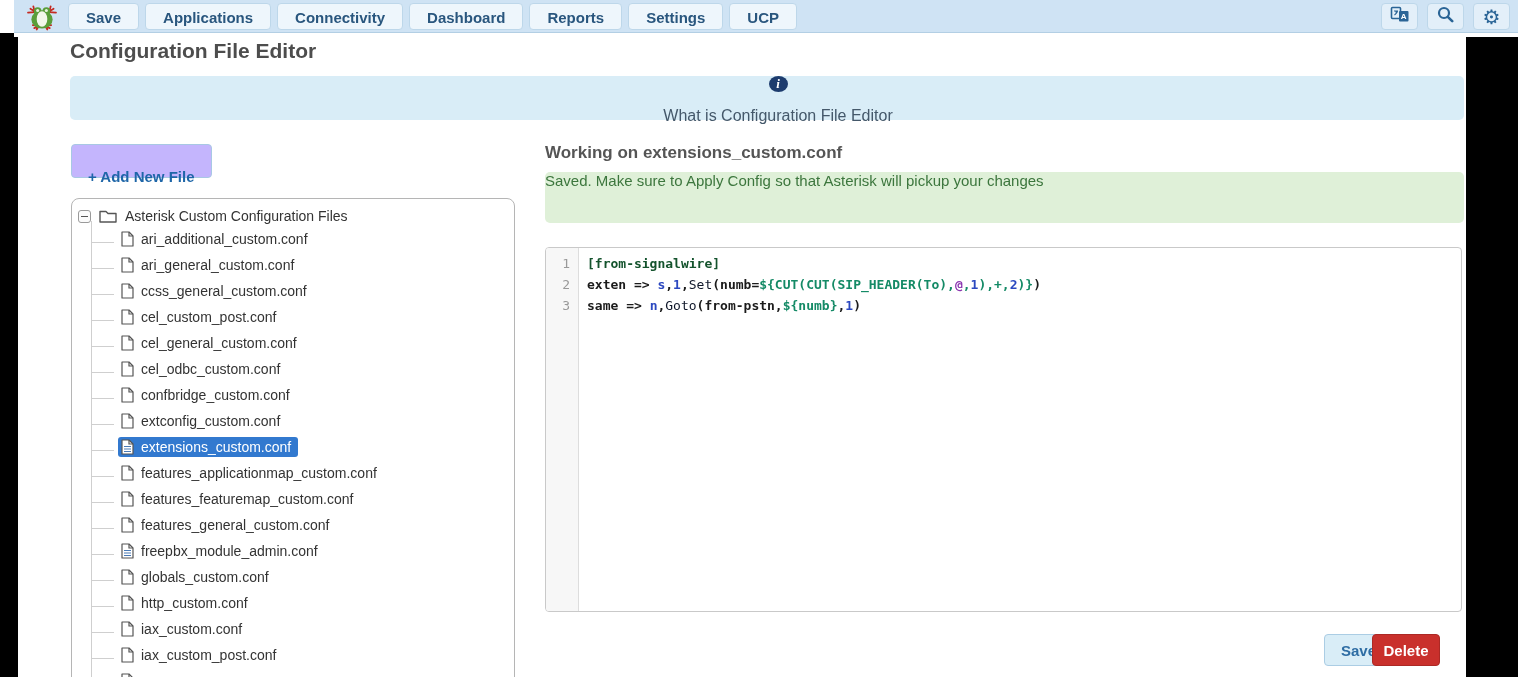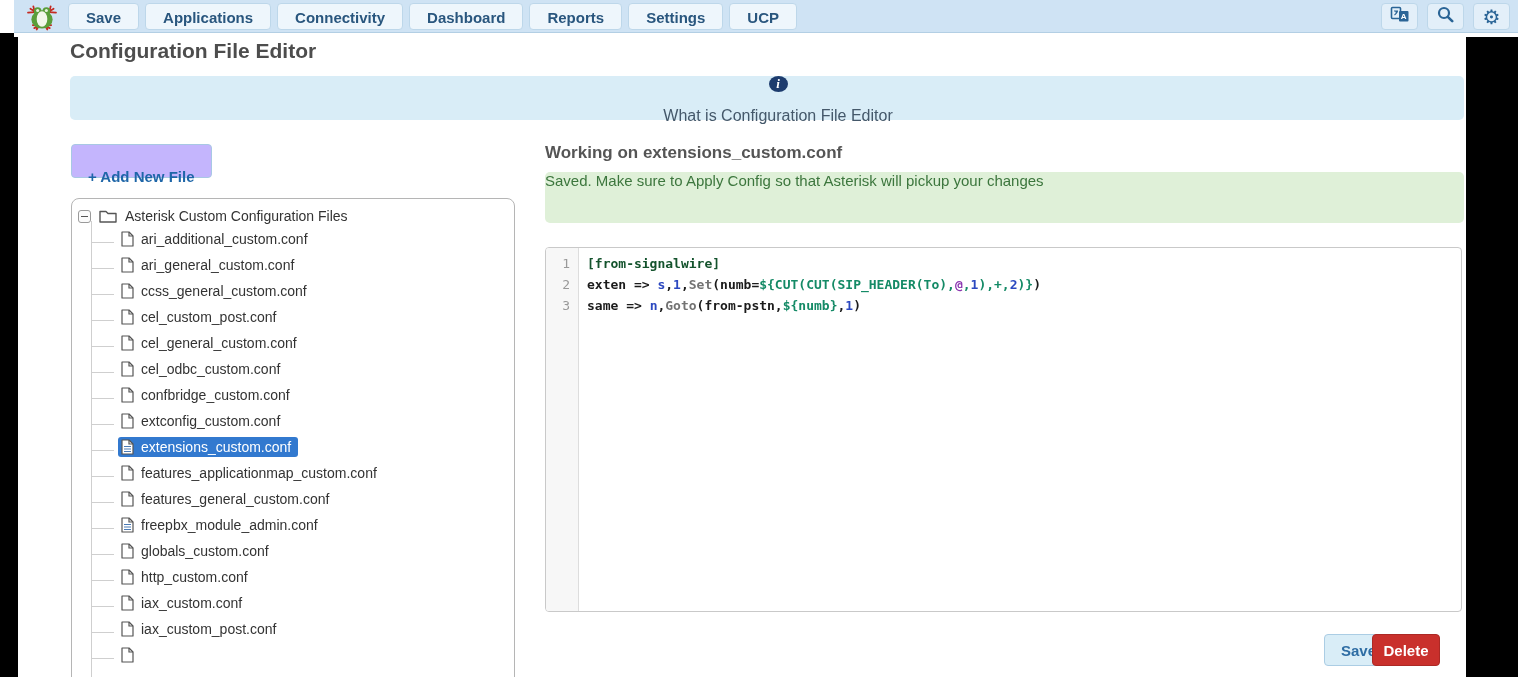--- a/index.html
+++ b/index.html
@@ -68,21 +68,21 @@
             background:#fff; border:1px solid #c9c9c9; border-radius:4px; overflow:hidden; }
   .ed-gutter { position:absolute; left:0; top:0; width:33px; height:100%;
                background:#f7f7f7; border-right:1px solid #ddd; padding-top:8px; }
   .lnum { height:21px; line-height:21px; text-align:right; padding-right:8px;
           font:13px "DejaVu Sans Mono", monospace; color:#999; }
   .ed-code { position:absolute; left:41px; top:8px; right:4px; cursor:text; }
   .cline { height:21px; line-height:21px; white-space:pre;
            font:600 13px "DejaVu Sans Mono", monospace; }
   .sg-plain    { color:#1b1b1b; }
   .sg-operator { color:#1b1b1b; font-weight:800; }
-  .sg-keyword  { color:#737373; font-weight:700; }
+  .sg-keyword  { color:#0f172a; font-weight:400; }
   .sg-section  { color:#14532d; font-weight:700; }
   .sg-atom     { color:#2b48c0; }
   .sg-variable { color:#148a66; }
   .sg-at       { color:#8a35b0; }
 
   .save-btn { position:absolute; left:1296px; top:634px; width:69px; height:32px;
               background:#d9edf7; border:1px solid #abcde4; border-radius:4px;
               color:#2e6da4; font-size:15px; font-weight:bold; cursor:pointer;margin-left:28px; }
   .delete-btn { position:absolute; left:1372px; top:634px; width:68px; height:32px;
                 background:#c9302c; border:1px solid #ac2925; border-radius:4px;
@@ -280,20 +280,31 @@
         </span>
       </div>
       <div class="trow">
         <span class="fitem">
           <span class="ficon">
             <svg width="13" height="16" viewBox="0 0 13 16">
               <path d="M1 1 h7 l4 4 v10 h-11 z" fill="#fff" stroke="#555" stroke-width="1.2" stroke-linejoin="round"></path>
               <path d="M8 1 v4 h4" fill="none" stroke="#555" stroke-width="1.2"></path>
             </svg>
           </span>
+          <span class="flabel">features_featuremap_custom.conf</span>
+        </span>
+      </div>
+      <div class="trow">
+        <span class="fitem">
+          <span class="ficon">
+            <svg width="13" height="16" viewBox="0 0 13 16">
+              <path d="M1 1 h7 l4 4 v10 h-11 z" fill="#fff" stroke="#555" stroke-width="1.2" stroke-linejoin="round"></path>
+              <path d="M8 1 v4 h4" fill="none" stroke="#555" stroke-width="1.2"></path>
+            </svg>
+          </span>
           <span class="flabel">features_general_custom.conf</span>
         </span>
       </div>
       <div class="trow">
         <span class="fitem">
           <span class="ficon">
             <svg width="13" height="16" viewBox="0 0 13 16">
               <path d="M1 1 h7 l4 4 v10 h-11 z" fill="#fff" stroke="#555" stroke-width="1.2" stroke-linejoin="round"></path>
               <path d="M8 1 v4 h4" fill="none" stroke="#555" stroke-width="1.2"></path>
               <path d="M3 7.5 h7 M3 10 h7 M3 12.5 h7" stroke="#4a7ab5" stroke-width="1"></path>

